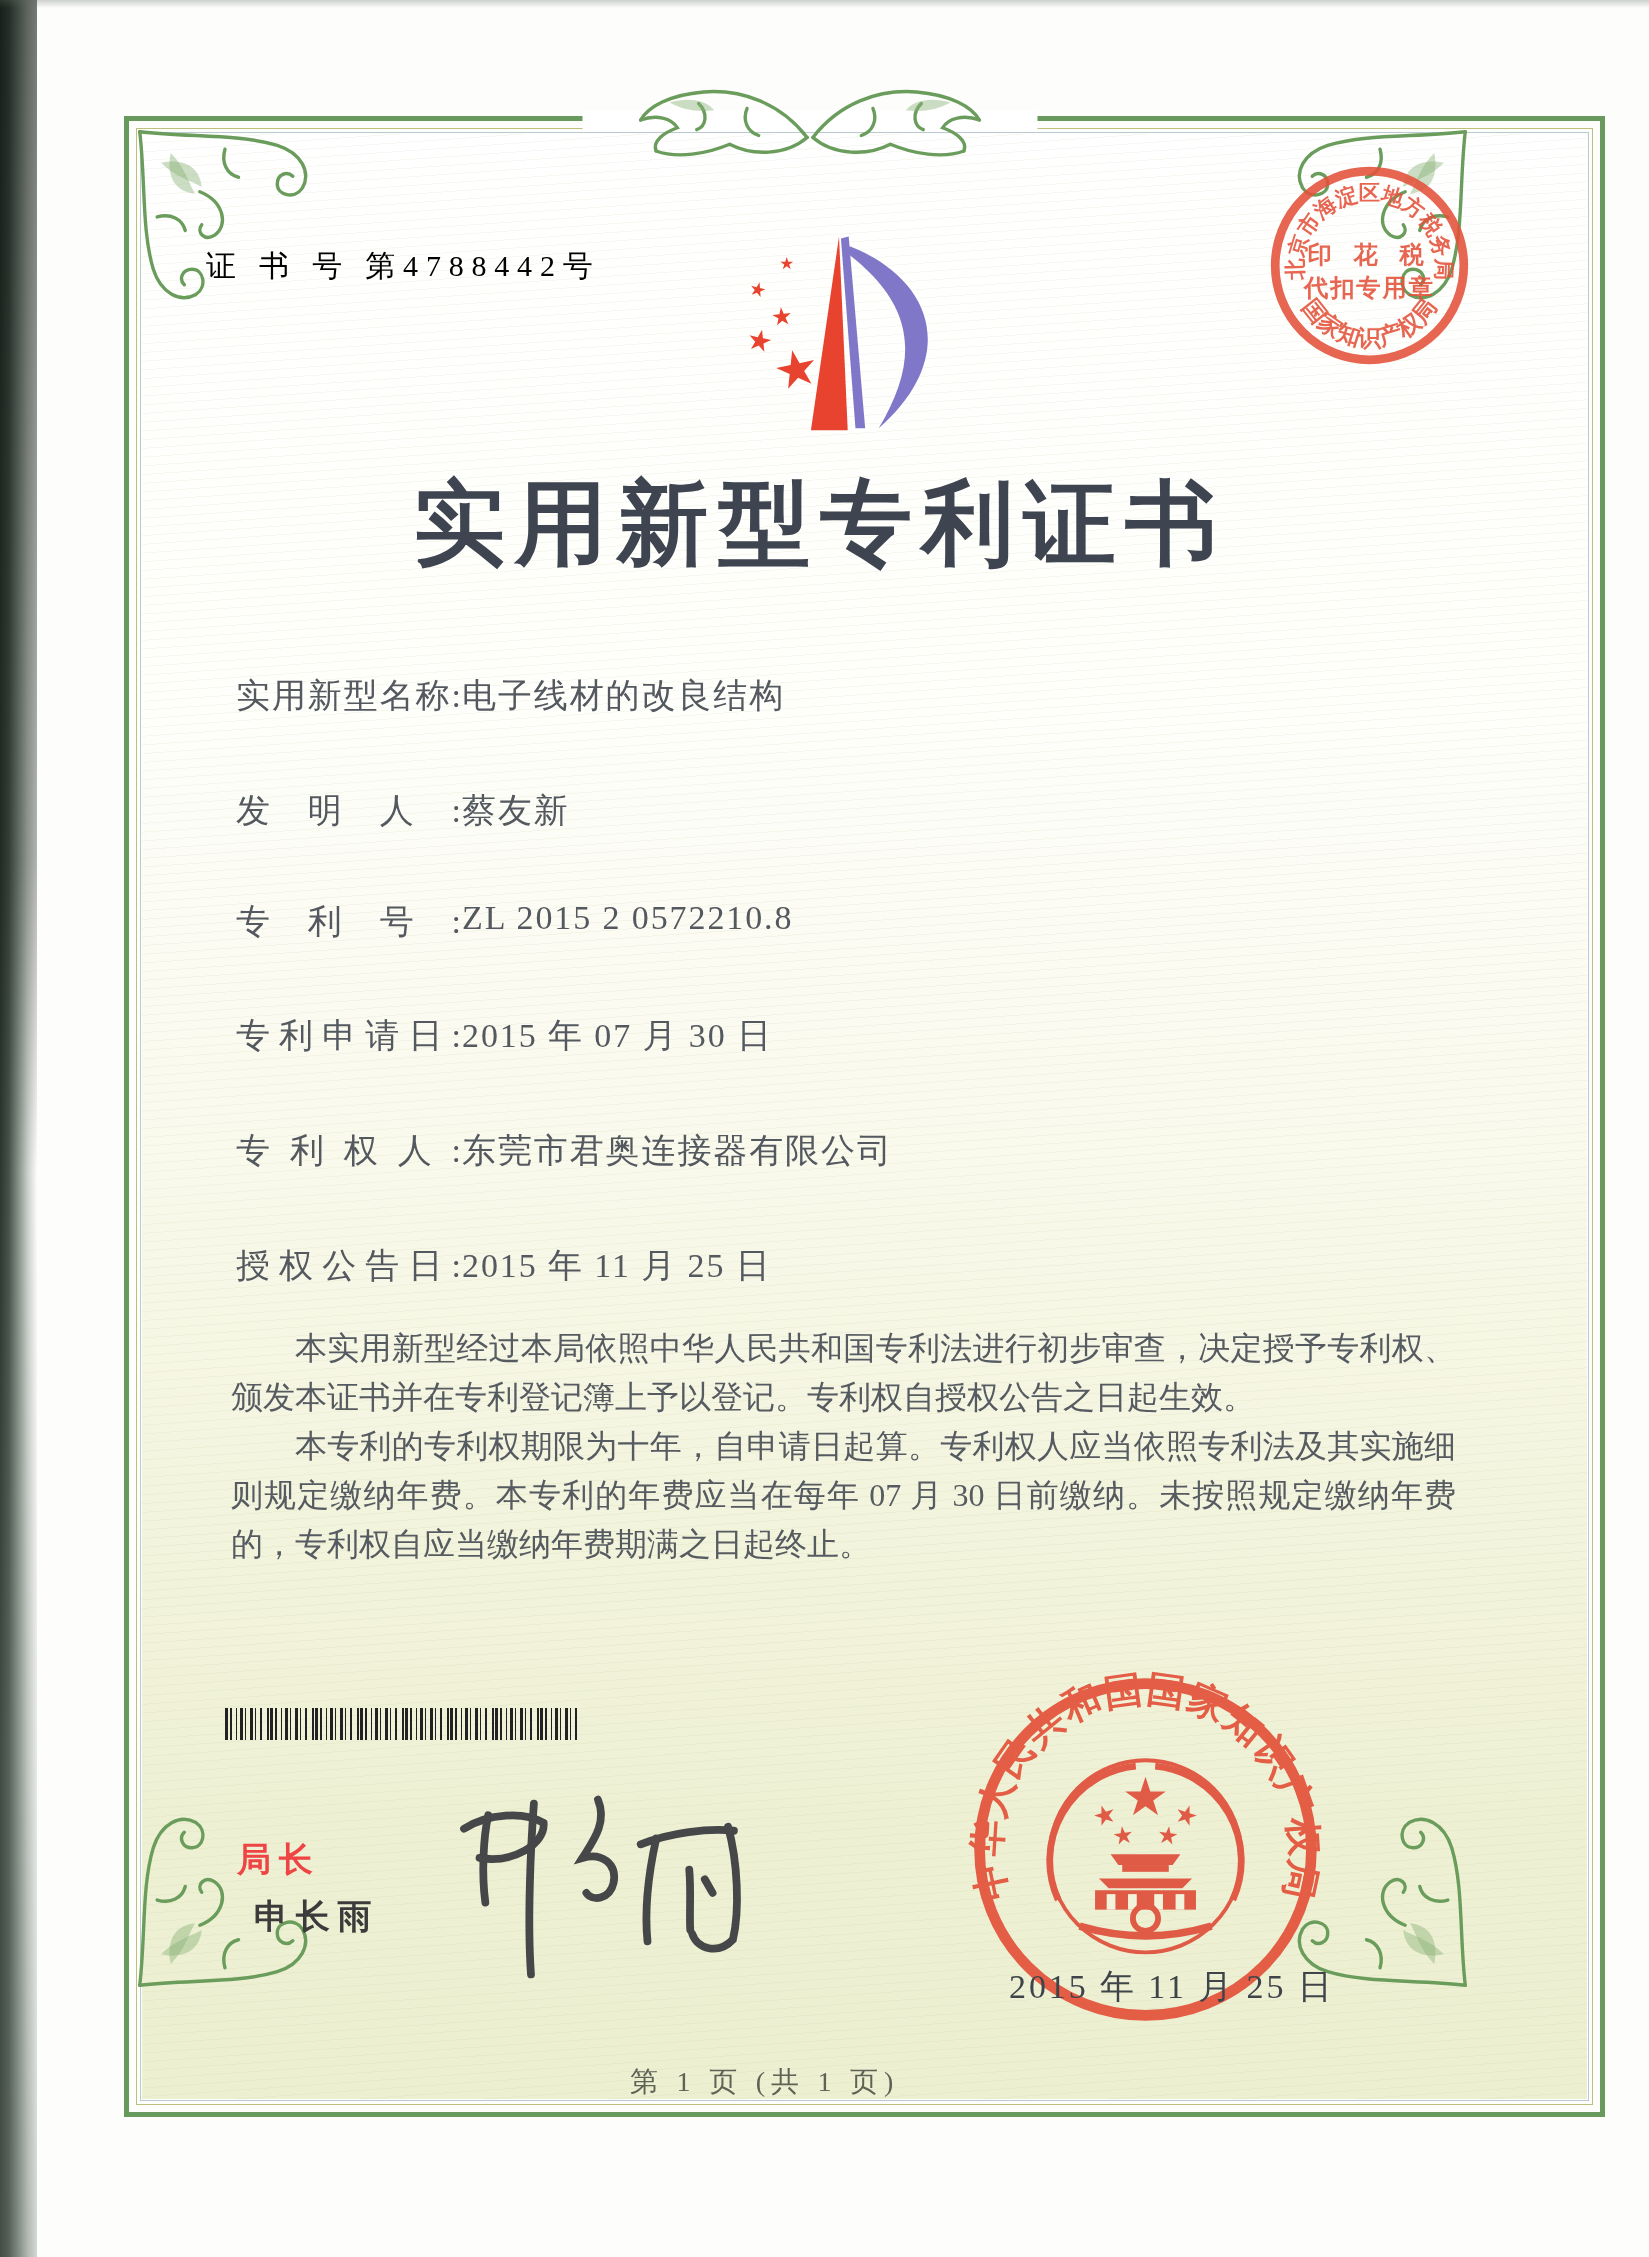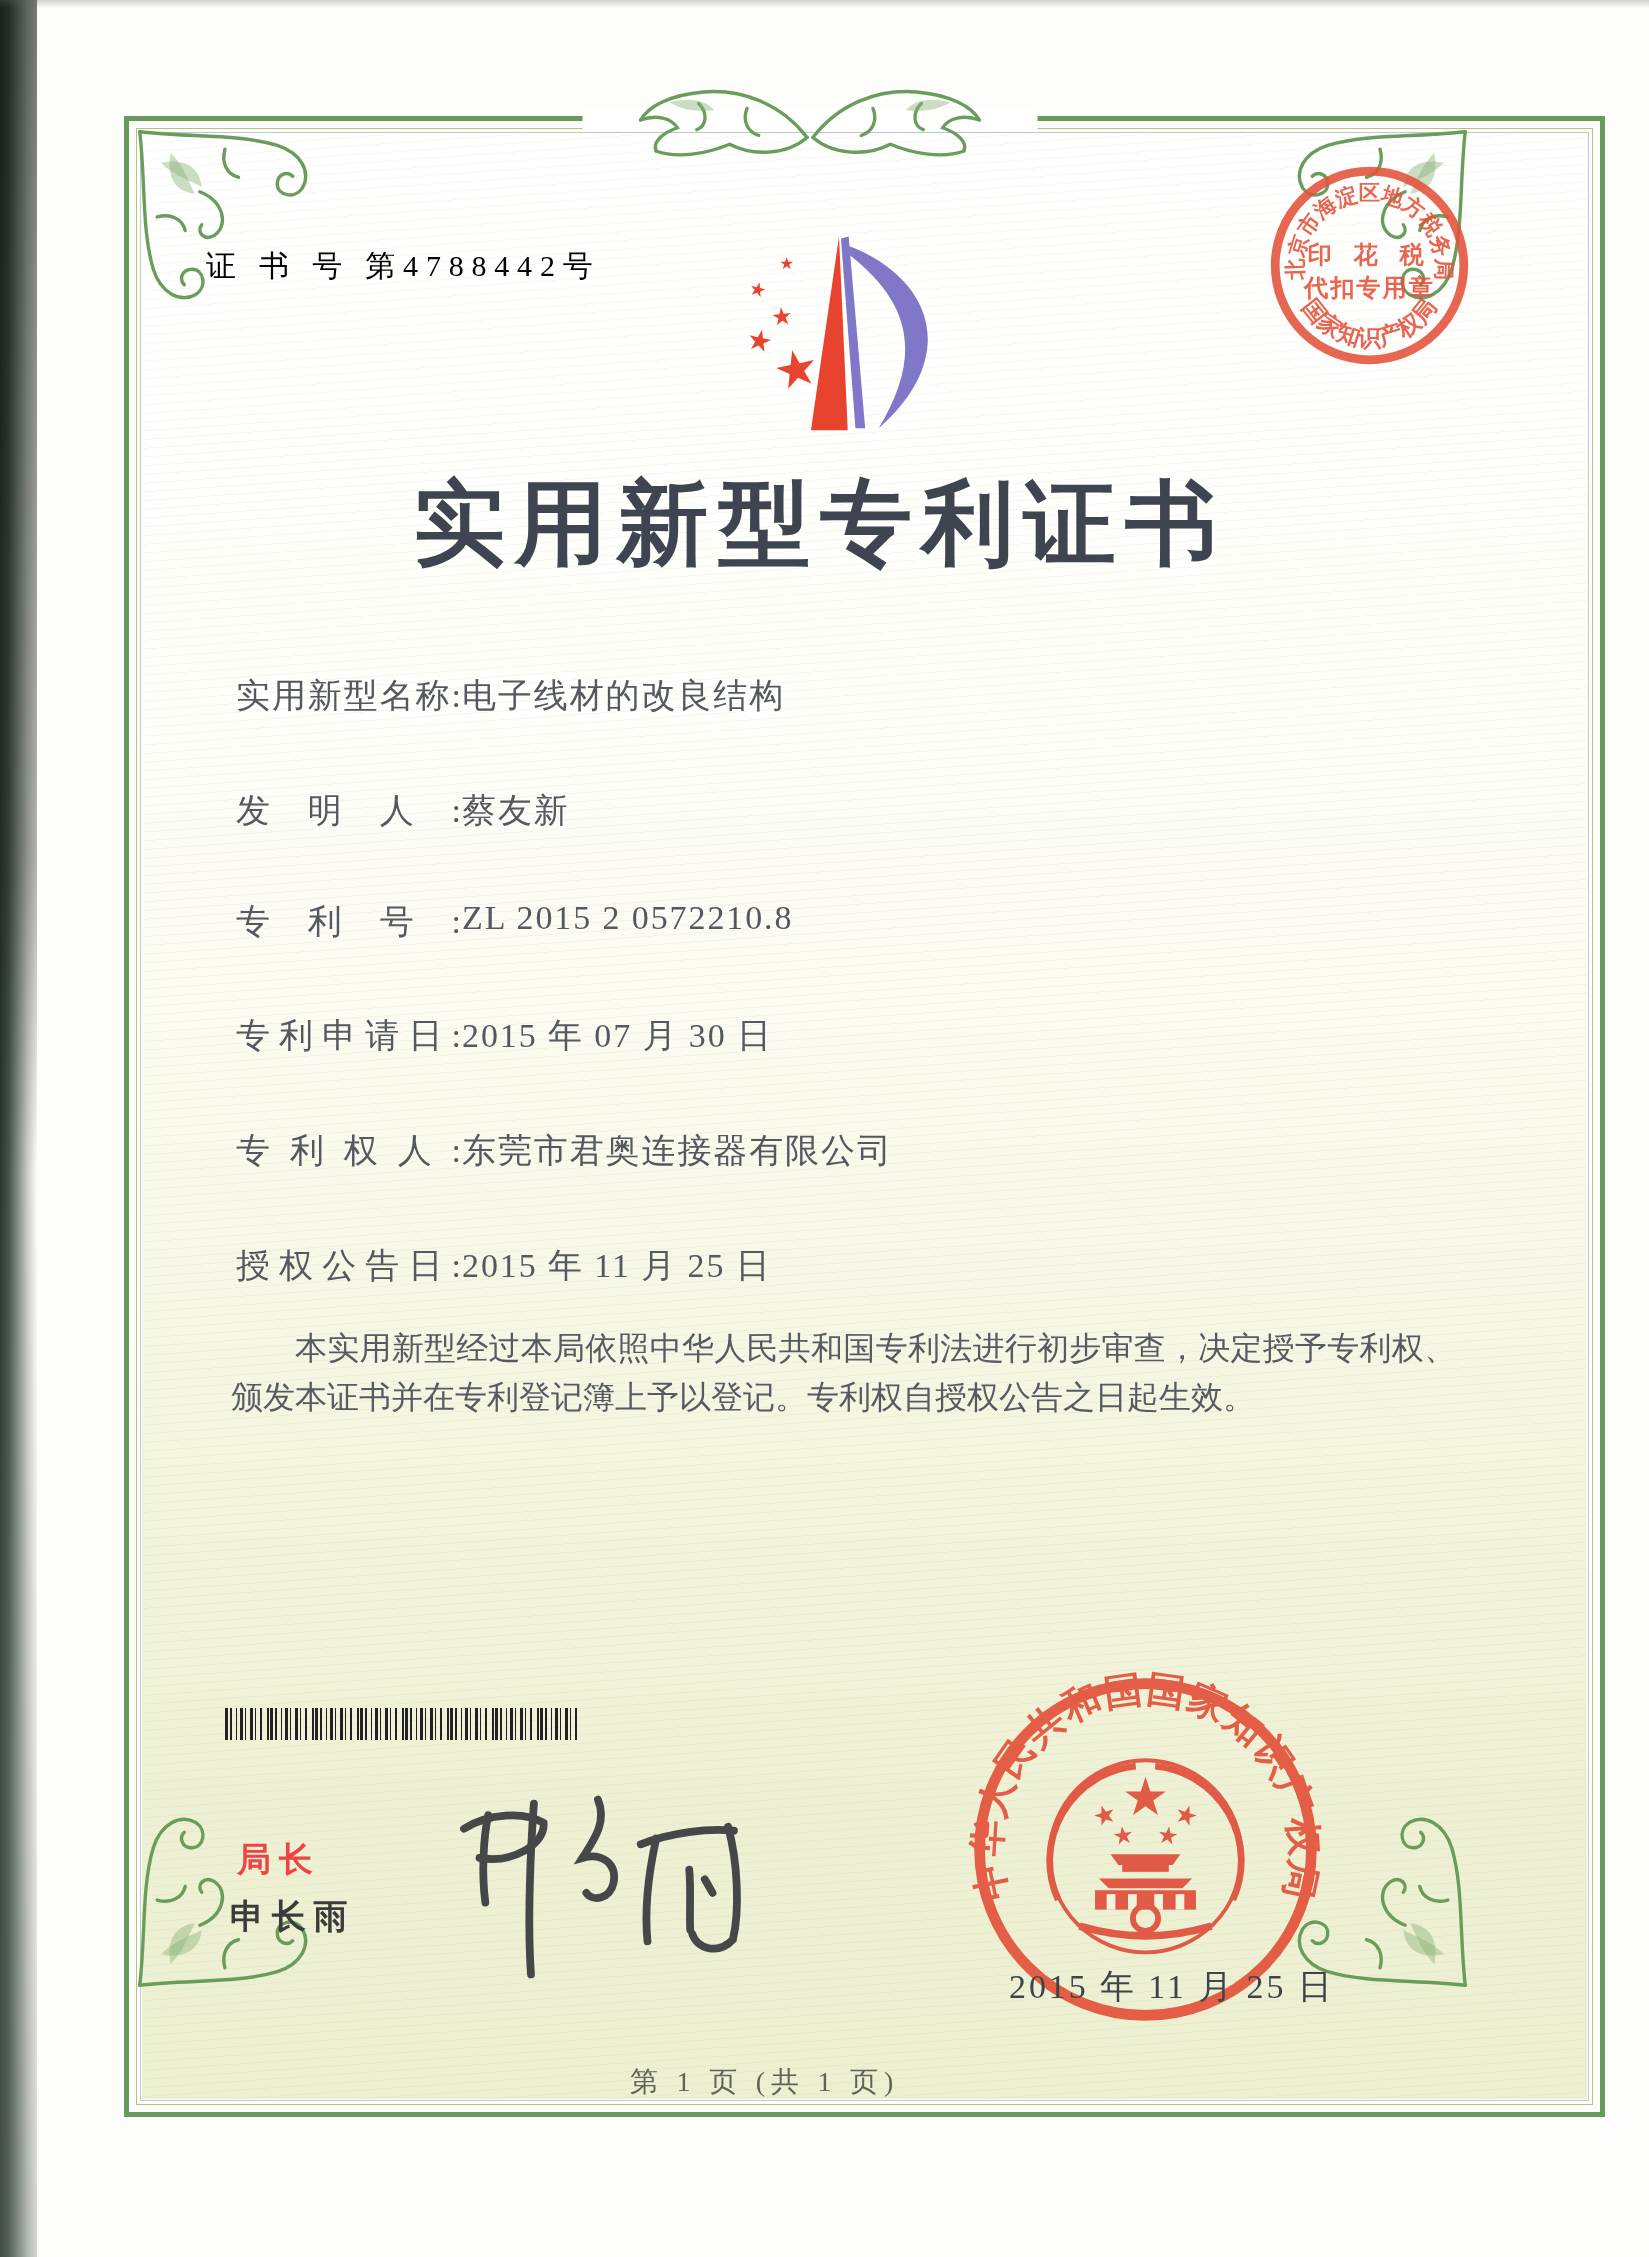--- a/index.html
+++ b/index.html
@@ -78,21 +78,21 @@
       #222 14.6px 18.4px,transparent 18.4px 20.4px,
       #222 20.4px 21.3px,transparent 21.3px 25px,
       #222 25px 28px,transparent 28px 30px,
       #222 30px 31px,transparent 31px 35px,
       #222 35px 37px,transparent 37px 42px,
       #222 42px 44px,transparent 44px 45px);
   }
 
   .director-role{left:237px;top:1837px;font-size:34px;font-weight:bold;
     font-family:"Liberation Sans","DejaVu Sans",sans-serif;color:#ef4444;letter-spacing:7.8px;}
-  .director-name{left:230px;top:1894px;font-size:34px;font-weight:bold;
+  .director-name{left:254px;top:1894px;font-size:34px;font-weight:bold;
     font-family:"Liberation Sans","DejaVu Sans",sans-serif;color:#3b3b3b;letter-spacing:7.8px;}
 
   .seal-date{
     left:1009px;top:1964px;font-size:34px;letter-spacing:2.9px;color:#3f444a;z-index:6;
   }
   .footer{
     left:582px;top:2063px;width:365px;text-align:center;
     font-size:28px;letter-spacing:5.8px;color:#5f6356;
   }
 
@@ -195,20 +195,21 @@
 </div>
 <div class="abs row" style="top:1128px">
   <span class="label">专利权人:</span><span class="value">东莞市君奥连接器有限公司</span>
 </div>
 <div class="abs row" style="top:1243px">
   <span class="label">授权公告日:</span><span class="value">2015 年 11 月 25 日</span>
 </div>
 
 <div class="abs bodytext">
   <p>本实用新型经过本局依照中华人民共和国专利法进行初步审查，决定授予专利权、颁发本证书并在专利登记簿上予以登记。专利权自授权公告之日起生效。</p>
+  <p>本专利的专利权期限为十年，自申请日起算。专利权人应当依照专利法及其实施细则规定缴纳年费。本专利的年费应当在每年 07 月 30 日前缴纳。未按照规定缴纳年费的，专利权自应当缴纳年费期满之日起终止。</p>
 </div>
 
 <div class="abs barcode"></div>
 
 <div class="abs director-role">局长</div>
 <div class="abs director-name">申长雨</div>
 
 <svg class="abs sig-svg" width="369" height="209" viewBox="0 0 380 215">
   <g fill="none" stroke="#33353a" stroke-width="8" stroke-linecap="round" opacity="0.9">
     <path d="M95,32 C90,55 88,92 92,122"></path>

